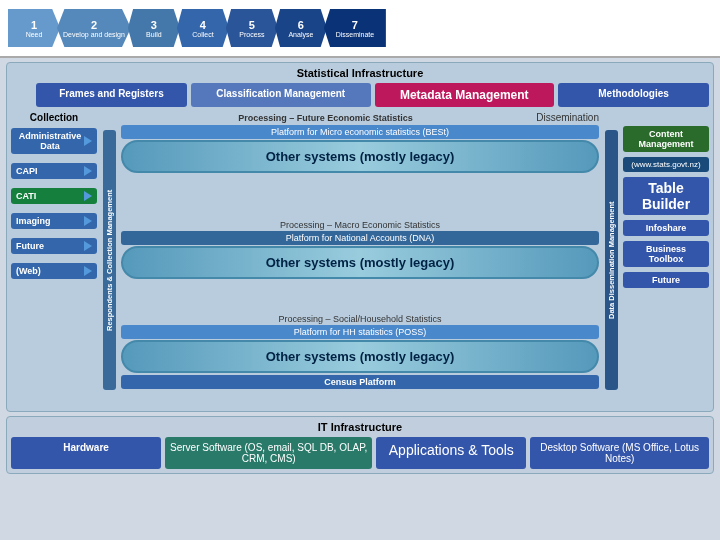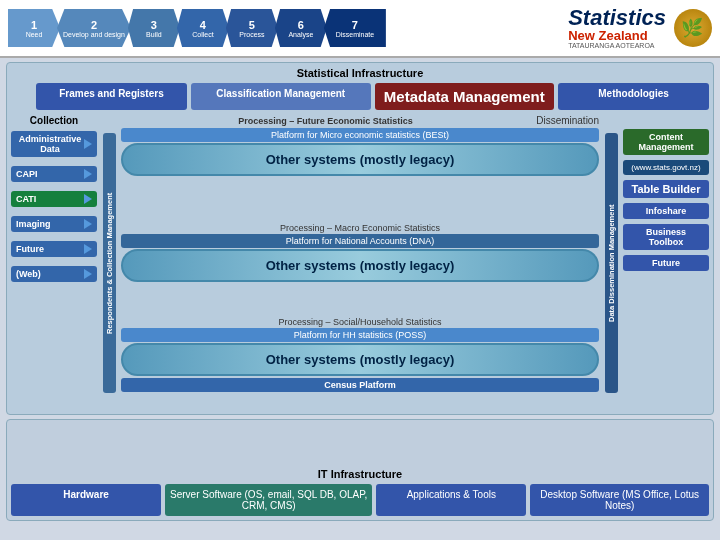--- a/index.html
+++ b/index.html
@@ -34,39 +34,31 @@
       </div>
       <div style="background:#1a4488;color:white;padding:3px 6px;font-size:8px;text-align:center;min-width:52px;clip-path:polygon(10% 0,88% 0,100% 50%,88% 100%,10% 100%,0% 50%);height:38px;display:flex;flex-direction:column;justify-content:center;margin-left:-4px;">
         <span style="font-weight:bold;font-size:11px;">6</span>
         <span style="font-size:7px;">Analyse</span>
       </div>
       <div style="background:#0a3377;color:white;padding:3px 6px;font-size:8px;text-align:center;min-width:62px;clip-path:polygon(10% 0,100% 0,100% 100%,10% 100%,0% 50%);height:38px;display:flex;flex-direction:column;justify-content:center;margin-left:-4px;">
         <span style="font-weight:bold;font-size:11px;">7</span>
         <span style="font-size:7px;">Disseminate</span>
       </div>
     </div>
-    <div style="display:flex;align-items:center;gap:8px;">
-      <div>
-        <div style="font-size:22px;font-weight:bold;color:#002255;font-style:italic;line-height:1;">Statistics</div>
-        <div style="font-size:13px;font-weight:bold;color:#cc2200;line-height:1;">New Zealand</div>
-        <div style="font-size:7px;color:#555;">TATAURANGA AOTEAROA</div>
-      </div>
-      <div style="width:38px;height:38px;background:radial-gradient(circle,#ddaa33,#aa7700);border-radius:50%;display:flex;align-items:center;justify-content:center;font-size:18px;">🌿</div>
-    </div>
   </div>
 
   <div style="padding:4px 6px;">
 
     <div style="background:#b8ccdd;border:1px solid #8aaabb;border-radius:4px;padding:4px;">
       <div style="text-align:center;font-weight:bold;font-size:11px;margin-bottom:4px;">Statistical Infrastructure</div>
 
       <div style="display:flex;gap:4px;margin-bottom:5px;">
         <div style="flex:1;background:#3355aa;color:white;padding:5px 4px;text-align:center;border-radius:3px;font-size:10px;font-weight:bold;margin-left:25px;">Frames and Registers</div>
         <div style="flex:1.2;background:#5577bb;color:white;padding:5px 4px;text-align:center;border-radius:3px;font-size:10px;font-weight:bold;">Classification Management</div>
-        <div style="flex:1.2;background:#7f1d1d;color:white;padding:5px 4px;text-align:center;border-radius:3px;font-size:15px;font-weight:bold;">Metadata Management</div>
+        <div style="flex:1.2;background:#be185d;color:white;padding:5px 4px;text-align:center;border-radius:3px;font-size:12px;font-weight:bold;">Metadata Management</div>
         <div style="flex:1;background:#3355aa;color:white;padding:5px 4px;text-align:center;border-radius:3px;font-size:10px;font-weight:bold;">Methodologies</div>
       </div>
 
       <div style="display:flex;gap:2px;height:295px;">
 
         <div style="width:86px;display:flex;flex-direction:column;">
           <div style="font-weight:bold;font-size:10px;text-align:center;margin-bottom:3px;">Collection</div>
           <div style="display:flex;flex-direction:column;gap:9px;margin-top:2px;">
             <div style="background:#3366aa;color:white;padding:3px 5px;border-radius:3px;font-size:9px;font-weight:bold;text-align:center;display:flex;align-items:center;justify-content:space-between;">
               <span>Administrative Data</span>
@@ -127,34 +119,34 @@
         </div>
 
         <div style="width:20px;display:flex;align-items:center;justify-content:center;">
           <div style="background:#2a5588;border-radius:3px;writing-mode:vertical-rl;transform:rotate(180deg);color:white;font-size:7.5px;font-weight:bold;text-align:center;padding:4px 2px;height:260px;display:flex;align-items:center;justify-content:center;">Data Dissemination Management</div>
         </div>
 
         <div style="width:86px;display:flex;flex-direction:column;">
           <div style="display:flex;flex-direction:column;gap:5px;margin-top:14px;">
             <div style="background:#2a6a2a;color:white;padding:3px 5px;border-radius:3px;font-size:9px;font-weight:bold;text-align:center;">Content Management</div>
             <div style="background:#1a4a7a;color:white;padding:3px 5px;border-radius:3px;font-size:8px;text-align:center;">(www.stats.govt.nz)</div>
-            <div style="background:#3355aa;color:white;padding:3px 5px;border-radius:3px;font-size:11px;font-weight:bold;text-align:center;">Table Builder</div>
+            <div style="background:#3355aa;color:white;padding:3px 5px;border-radius:3px;font-size:14px;font-weight:bold;text-align:center;">Table Builder</div>
             <div style="background:#3355aa;color:white;padding:3px 5px;border-radius:3px;font-size:9px;font-weight:bold;text-align:center;">Infoshare</div>
             <div style="background:#3355aa;color:white;padding:3px 5px;border-radius:3px;font-size:9px;font-weight:bold;text-align:center;">Business Toolbox</div>
             <div style="background:#3355aa;color:white;padding:3px 5px;border-radius:3px;font-size:9px;font-weight:bold;text-align:center;">Future</div>
           </div>
         </div>
 
       </div>
     </div>
 
     <div style="background:#c0cedd;border:1px solid #8aaabb;border-radius:4px;padding:4px;margin-top:4px;">
-      <div style="text-align:center;font-weight:bold;font-size:11px;margin-bottom:4px;margin-top:44px;">IT Infrastructure</div>
+      <div style="text-align:center;font-weight:bold;font-size:11px;margin-bottom:4px;">IT Infrastructure</div>
       <div style="display:flex;gap:4px;">
         <div style="flex:1;background:#3355aa;color:white;padding:5px 4px;text-align:center;border-radius:3px;font-size:10px;font-weight:bold;">Hardware</div>
         <div style="flex:1.4;background:#2a7a6a;color:white;padding:5px 4px;text-align:center;border-radius:3px;font-size:10px;">Server Software (OS, email, SQL DB, OLAP, CRM, CMS)</div>
-        <div style="flex:1;background:#3355aa;color:white;padding:5px 4px;text-align:center;border-radius:3px;font-size:10px;">Applications &amp; Tools</div>
+        <div style="flex:1;background:#3355aa;color:white;padding:5px 4px;text-align:center;border-radius:3px;font-size:14px;">Applications &amp; Tools</div>
         <div style="flex:1.2;background:#3355aa;color:white;padding:5px 4px;text-align:center;border-radius:3px;font-size:10px;">Desktop Software (MS Office, Lotus Notes)</div>
       </div>
     </div>
 
   </div>
 </div>
 
 </body></html>

